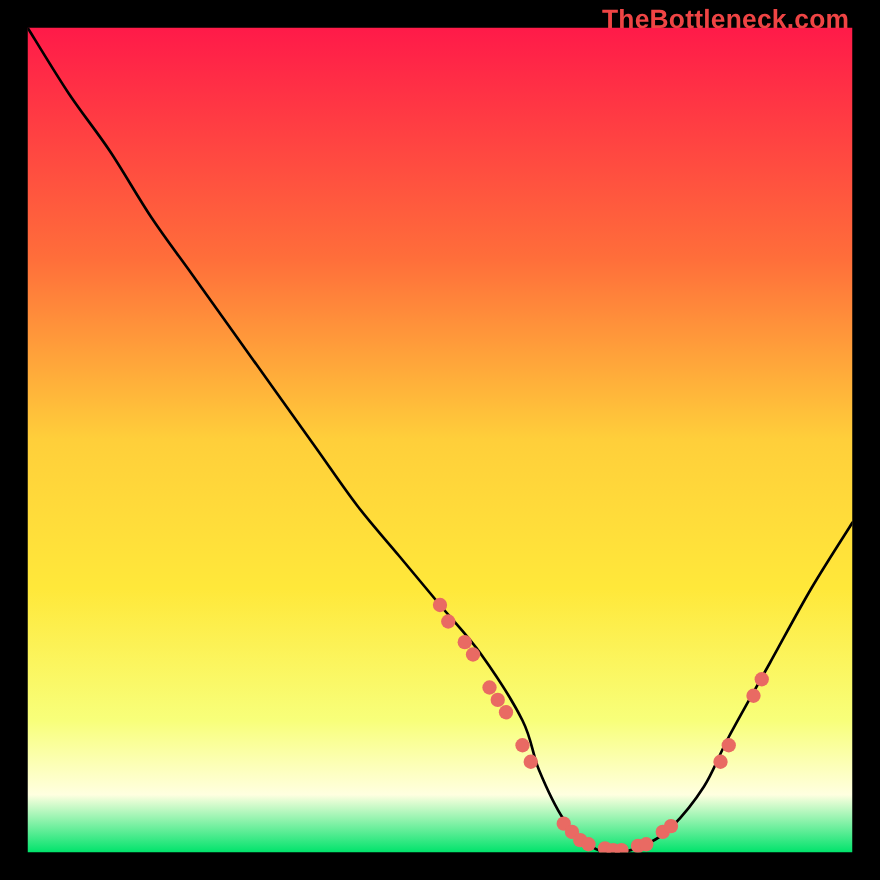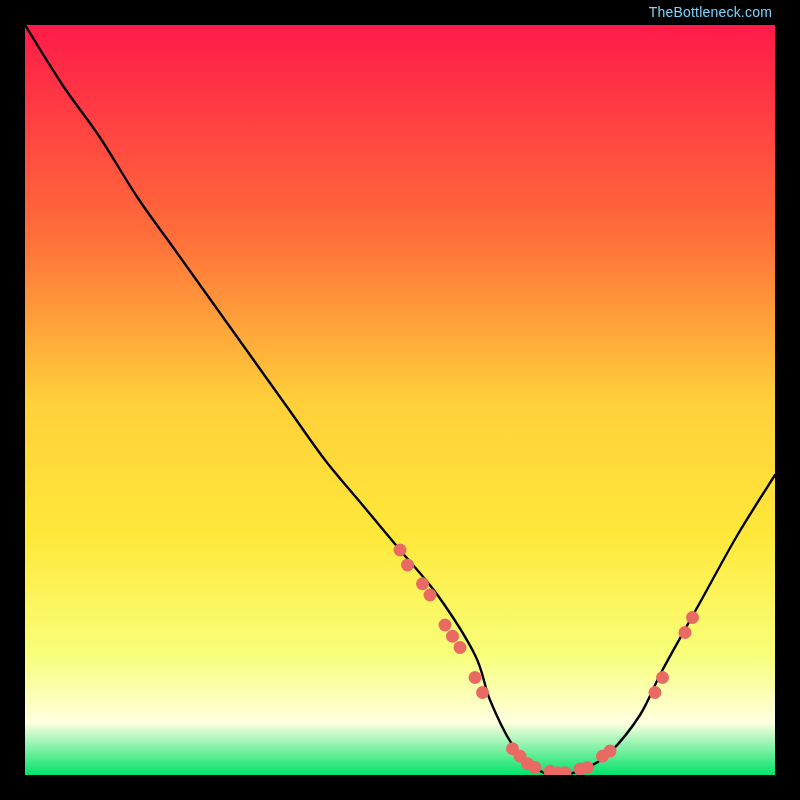--- a/index.html
+++ b/index.html
@@ -16,23 +16,23 @@
     top: 25px;
     width: 750px;
     height: 750px;
     background: #000;
   }
   .watermark {
     position: absolute;
     top: 4px;
     right: 28px;
     font-family: Arial, Helvetica, sans-serif;
-    font-size: 14px;
-    font-weight: 400;
-    color: #7dd3fc;
+    font-size: 24px;
+    font-weight: 700;
+    color: #ef4444;
     letter-spacing: 0.2px;
   }
   svg {
     position: absolute;
     left: 0;
     top: 0;
   }
 </style>
 </head>
 <body>

